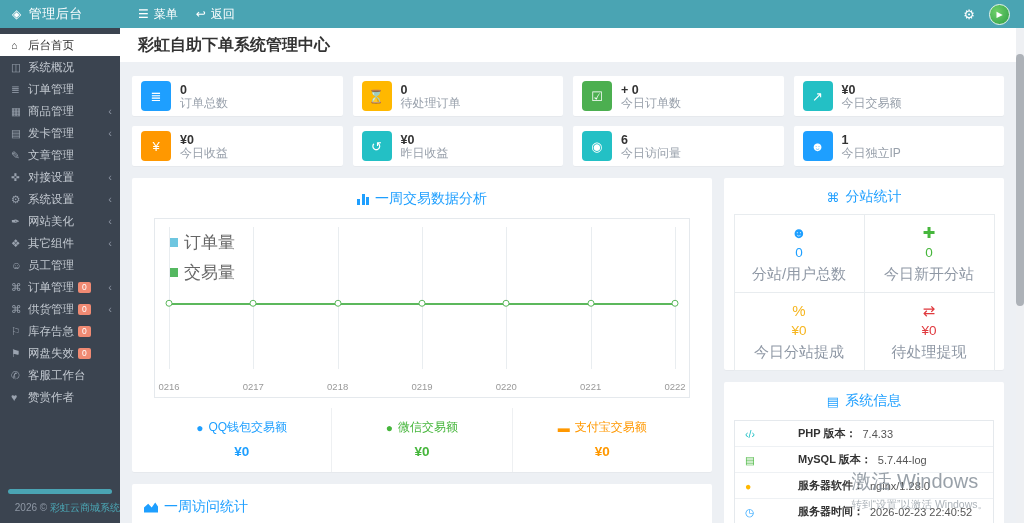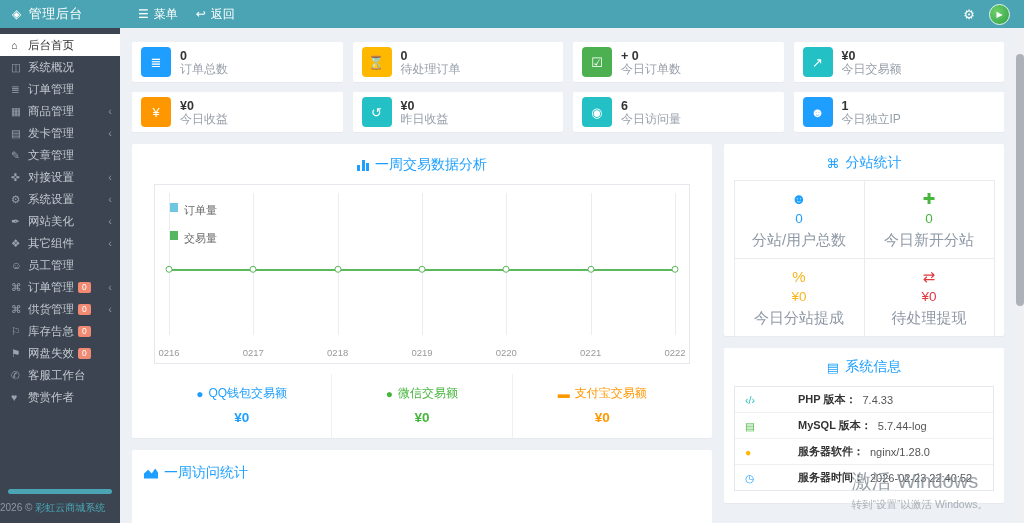--- a/index.html
+++ b/index.html
@@ -23,21 +23,21 @@
   .side-list { padding-top:6px; }
   .side-item { height:22px; display:flex; align-items:center; padding:0 8px 0 11px;
     color:#c3c9d1; font-size:11.5px; cursor:pointer; }
   .side-item .si { width:17px; font-size:10.5px; color:#9aa3af; flex:none; }
   .side-item .sl { white-space:nowrap; }
   .side-item.active { background:#fff; color:#333; }
   .side-item.active .si { color:#444; }
   .badge { background:#f08a73; color:#fff; font-size:8.5px; line-height:11px; padding:0 4px;
     border-radius:2px; margin-left:4px; }
   .chev { margin-left:auto; color:#8a92a0; font-size:11px; }
-  .side-footer { position:absolute; left:0; bottom:8px; width:100%; text-align:left; }
+  .side-footer { position:absolute; left:0; bottom:8px; width:100%; text-align:right; }
   .side-progress { width:104px; height:5px; background:#4aa4b3; border-radius:3px; margin:0 auto 7px; }
   .side-copy { font-size:10px; color:#8f98a5; }
   .side-copy a { color:#4ba7b5; text-decoration:none; cursor:pointer; }
 
   
   .main { position:absolute; top:28px; left:120px; width:904px; height:495px; overflow:hidden; }
   .page-header { background:#fff; height:34px; display:flex; align-items:center; padding-left:18px; }
   .page-title { font-size:16px; font-weight:bold; color:#333; }
   .content { padding:14px 20px 0 12px; }
 
@@ -71,21 +71,21 @@
   .chart-box { position:relative; border:1px solid #e5e9ed; height:180px; margin:2px 2px 0; }
   .grid-area { position:absolute; left:14px; right:14px; top:0; bottom:0; }
   .gline { position:absolute; top:8px; bottom:28px; width:1px; background:#e9edf0; }
   .flatline { position:absolute; left:0; right:0; top:47%; height:2px; background:#5cb85c; }
   .marker { position:absolute; top:47%; width:7px; height:7px; border:1.5px solid #5cb85c;
     background:#fff; border-radius:50%; transform:translate(-50%,-46%); }
   .xlabel { position:absolute; bottom:5px; transform:translateX(-50%); font-size:9.5px; color:#999; }
   .legend { position:absolute; top:12px; left:14px; }
   .legend-row { display:flex; align-items:center; gap:6px; margin-bottom:7px; }
   .legend-sq { width:9px; height:9px; }
-  .legend-label { font-size:11px; color:#666;margin-top:6px; }
+  .legend-label { font-size:17px; color:#666; }
 
   .pay-row { display:flex; margin-top:10px; }
   .pay-col { flex:1; text-align:center; padding:11px 0 13px; }
   .pay-col + .pay-col { border-left:1px solid #eef0f2; }
   .pay-head { font-size:12px; display:flex; align-items:center; justify-content:center; gap:5px; }
   .pay-val { font-size:13.5px; font-weight:bold; margin-top:8px; }
   .t-blue { color:#1e9fff; } .t-green { color:#46b63c; } .t-orange { color:#ff9800; }
   .t-yellow { color:#f6b51e; } .t-red { color:#e0393e; }
 
   
@@ -225,20 +225,23 @@
   <div class="side-footer">
     <div class="side-progress"></div>
     <div class="side-copy">
       <span>2026 ©</span>
       <a>彩虹云商城系统</a>
     </div>
   </div>
 </div>
 
 <div class="main">
+  <div class="page-header">
+    <div class="page-title">彩虹自助下单系统管理中心</div>
+  </div>
 
   <div class="content">
 
     <div class="stats-grid">
       <div class="stat-card">
         <div class="stat-icon c-blue">≣</div>
         <div>
             <div class="stat-val">0</div>
              <div class="stat-label">订单总数</div>
           </div>

